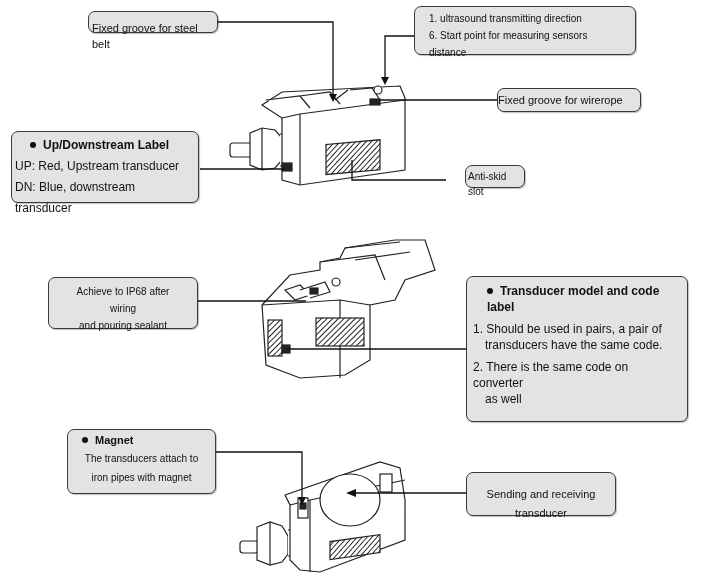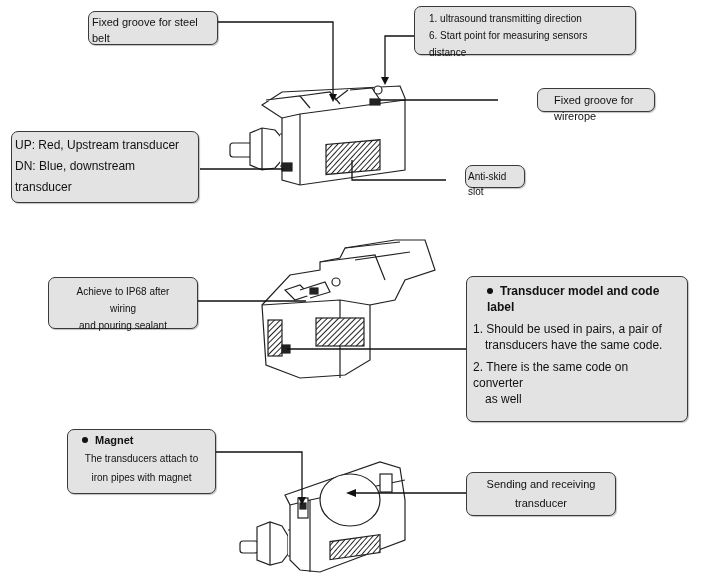--- a/index.html
+++ b/index.html
@@ -95,34 +95,37 @@
   <g stroke="#111" stroke-width="1.3" fill="none">
     <polyline points="216,452 302,452 302,502"></polyline>
     <line x1="354" y1="493" x2="466" y2="493"></line>
   </g>
   <g fill="#111">
     <polygon points="298,497 306,497 302,505"></polygon>
     <polygon points="346,493 356,489 356,497"></polygon>
   </g>
 </svg>
 
-<div class="callout txt" style="left:88px;top:11px;width:130px;height:34px;padding:2px 3px;">
+<div class="callout txt" style="left:88px;top:11px;width:130px;height:22px;padding:8px 3px;">
   <span>Fixed groove for steel belt</span>
 </div>
 
 <div class="callout small" style="left:414px;top:6px;width:222px;height:49px;padding:3px 14px;">
   <div>1. ultrasound transmitting direction</div>
   <div>6. Start point for measuring sensors distance</div>
 </div>
 
-<div class="callout txt" style="left:497px;top:88px;width:118px;height:24px;padding:3px 16px;margin-left:40px;">
+<div class="callout txt" style="left:497px;top:88px;width:144px;height:24px;padding:3px 0;">
   <span>Fixed groove for wirerope</span>
 </div>
 
 <div class="callout" style="left:11px;top:131px;width:188px;height:72px;padding:3px 3px;font-size:12px;line-height:21px;">
+  <div class="title" style="padding-left:15px;">
+    <span class="bullet"></span><span>Up/Downstream Label</span>
+  </div>
   <div>UP: Red, Upstream transducer</div>
   <div>DN: Blue, downstream transducer</div>
 </div>
 
 <div class="callout" style="left:465px;top:165px;width:60px;height:23px;padding:3px 2px;font-size:10px;line-height:15px;">
   <span>Anti-skid slot</span>
 </div>
 
 <div class="callout small center" style="left:48px;top:277px;width:150px;height:52px;padding:5px 16px;">
   <div>Achieve to IP68 after wiring</div>
@@ -140,16 +143,16 @@
 </div>
 
 <div class="callout small" style="left:67px;top:429px;width:149px;height:65px;padding:2px 0;">
   <div class="title" style="padding-left:14px;font-size:11px;">
     <span class="bullet"></span><span>Magnet</span>
   </div>
   <div class="center" style="line-height:19px;">The transducers attach to</div>
   <div class="center" style="line-height:19px;">iron pipes with magnet</div>
 </div>
 
-<div class="callout center" style="left:466px;top:472px;width:150px;height:44px;padding:2px 0;font-size:11px;line-height:19px;">
+<div class="callout center" style="left:466px;top:472px;width:150px;height:44px;padding:12px 0;font-size:11px;line-height:19px;">
   <div>Sending and receiving</div>
   <div>transducer</div>
 </div>
 
 </body></html>

